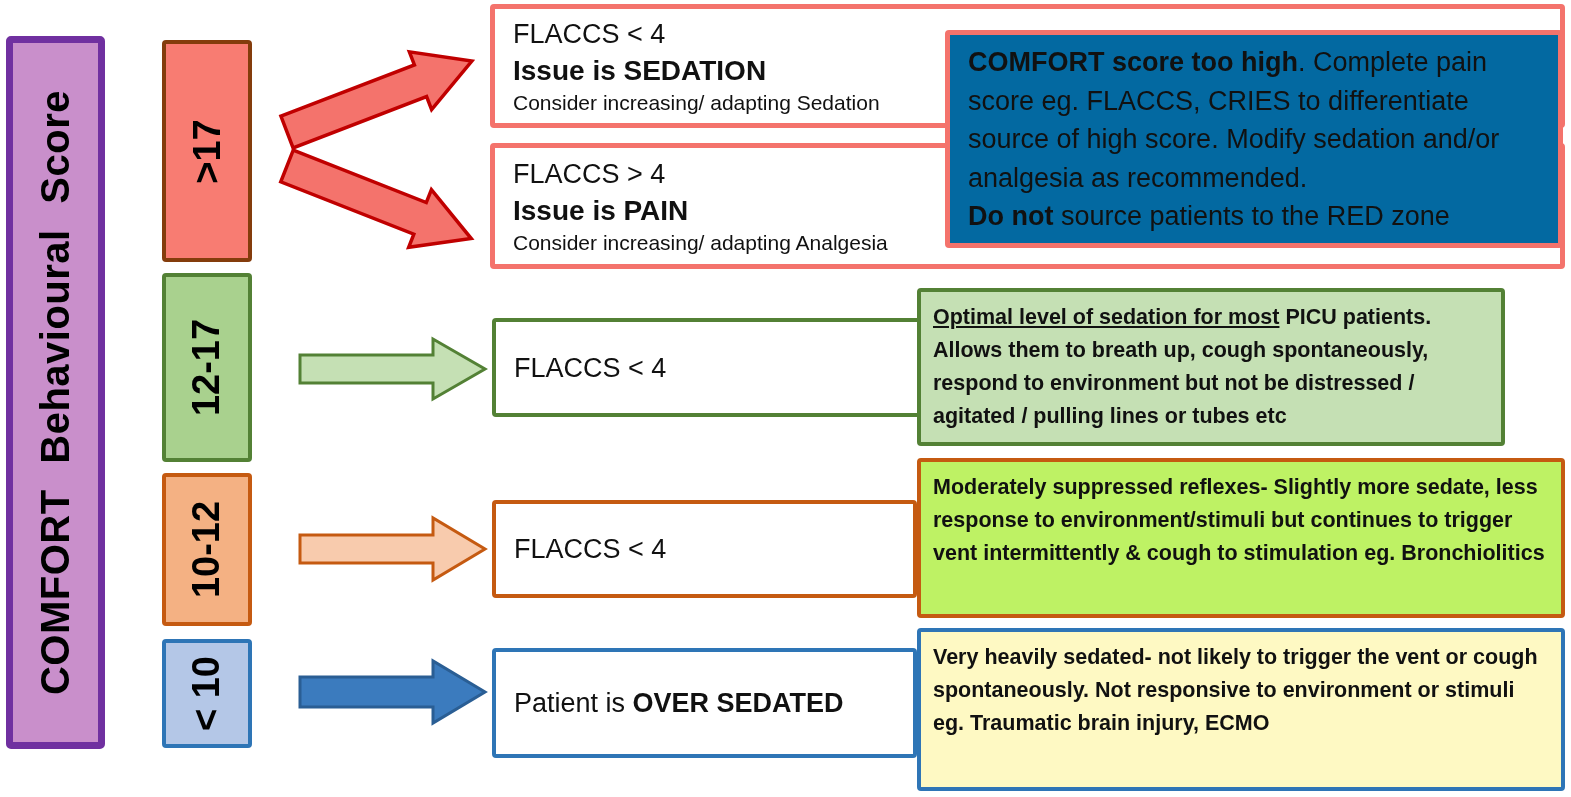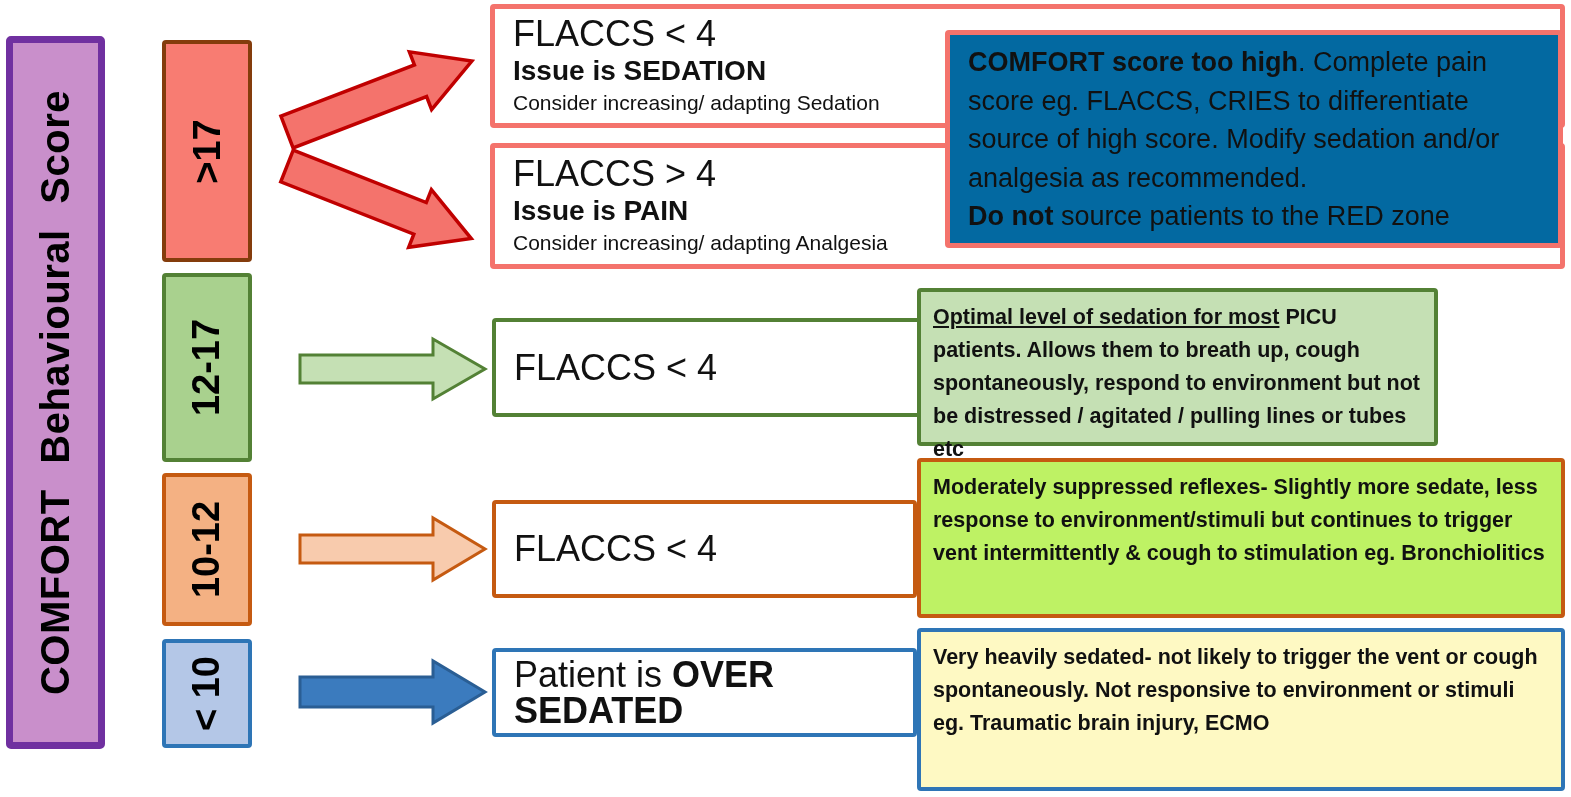--- a/index.html
+++ b/index.html
@@ -32,41 +32,41 @@
   .score-orange{top:473px;height:145px;background:#f4b183;border:4px solid #c55a11;}
   .score-blue  {top:639px;height:101px;background:#b4c7e7;border:4px solid #2e75b6;}
   
   #arrows{position:absolute;left:0;top:0;z-index:1;pointer-events:none;}
   
   .outcome{
     position:absolute;background:#ffffff;border-radius:4px;z-index:2;
     display:flex;flex-direction:column;justify-content:center;
     padding-left:18px;box-sizing:border-box;
   }
-  .outcome .l1{font-size:36px;line-height:36px;}
+  .outcome .l1{font-size:27px;line-height:36px;}
   .outcome .l2{font-size:28px;font-weight:bold;line-height:37px;}
   .outcome .l3{font-size:21px;line-height:28px;}
   .outcome-red1{left:490px;top:4px;width:1075px;height:124px;border:5px solid #f4736c;}
   .outcome-red2{left:490px;top:143px;width:1075px;height:126px;border:5px solid #f4736c;}
   .outcome-green {left:492px;top:318px;width:430px;height:99px;border:4px solid #538135;}
   .outcome-orange{left:492px;top:500px;width:425px;height:98px;border:4px solid #c55a11;}
-  .outcome-blue  {left:492px;top:648px;width:425px;height:89px;border:4px solid #2e75b6;}
+  .outcome-blue  {left:492px;top:648px;width:425px;height:110px;border:4px solid #2e75b6;}
   
   .note{
     position:absolute;box-sizing:border-box;border-radius:4px;
     font-weight:bold;
   }
   .note-peach{
     left:945px;top:30px;width:618px;height:218px;z-index:3;
     background:#0369a1;border:5px solid #f4736c;
     padding:8px 18px;font-size:27px;line-height:38.5px;font-weight:normal;
   }
   .note-peach b{font-weight:bold;}
   .note-green{
-    left:917px;top:288px;width:521px;height:158px;z-index:2;
+    left:917px;top:288px;width:588px;height:158px;z-index:2;
     background:#c5e0b4;border:4px solid #538135;
     padding:9px 12px;font-size:21.5px;line-height:33px;
   }
   .note-green .u{text-decoration:underline;}
   .note-orange{
     left:917px;top:458px;width:648px;height:160px;z-index:2;
     background:#bef264;border:4px solid #c55a11;
     padding:9px 12px;font-size:21.5px;line-height:33px;
   }
   .note-blue{

